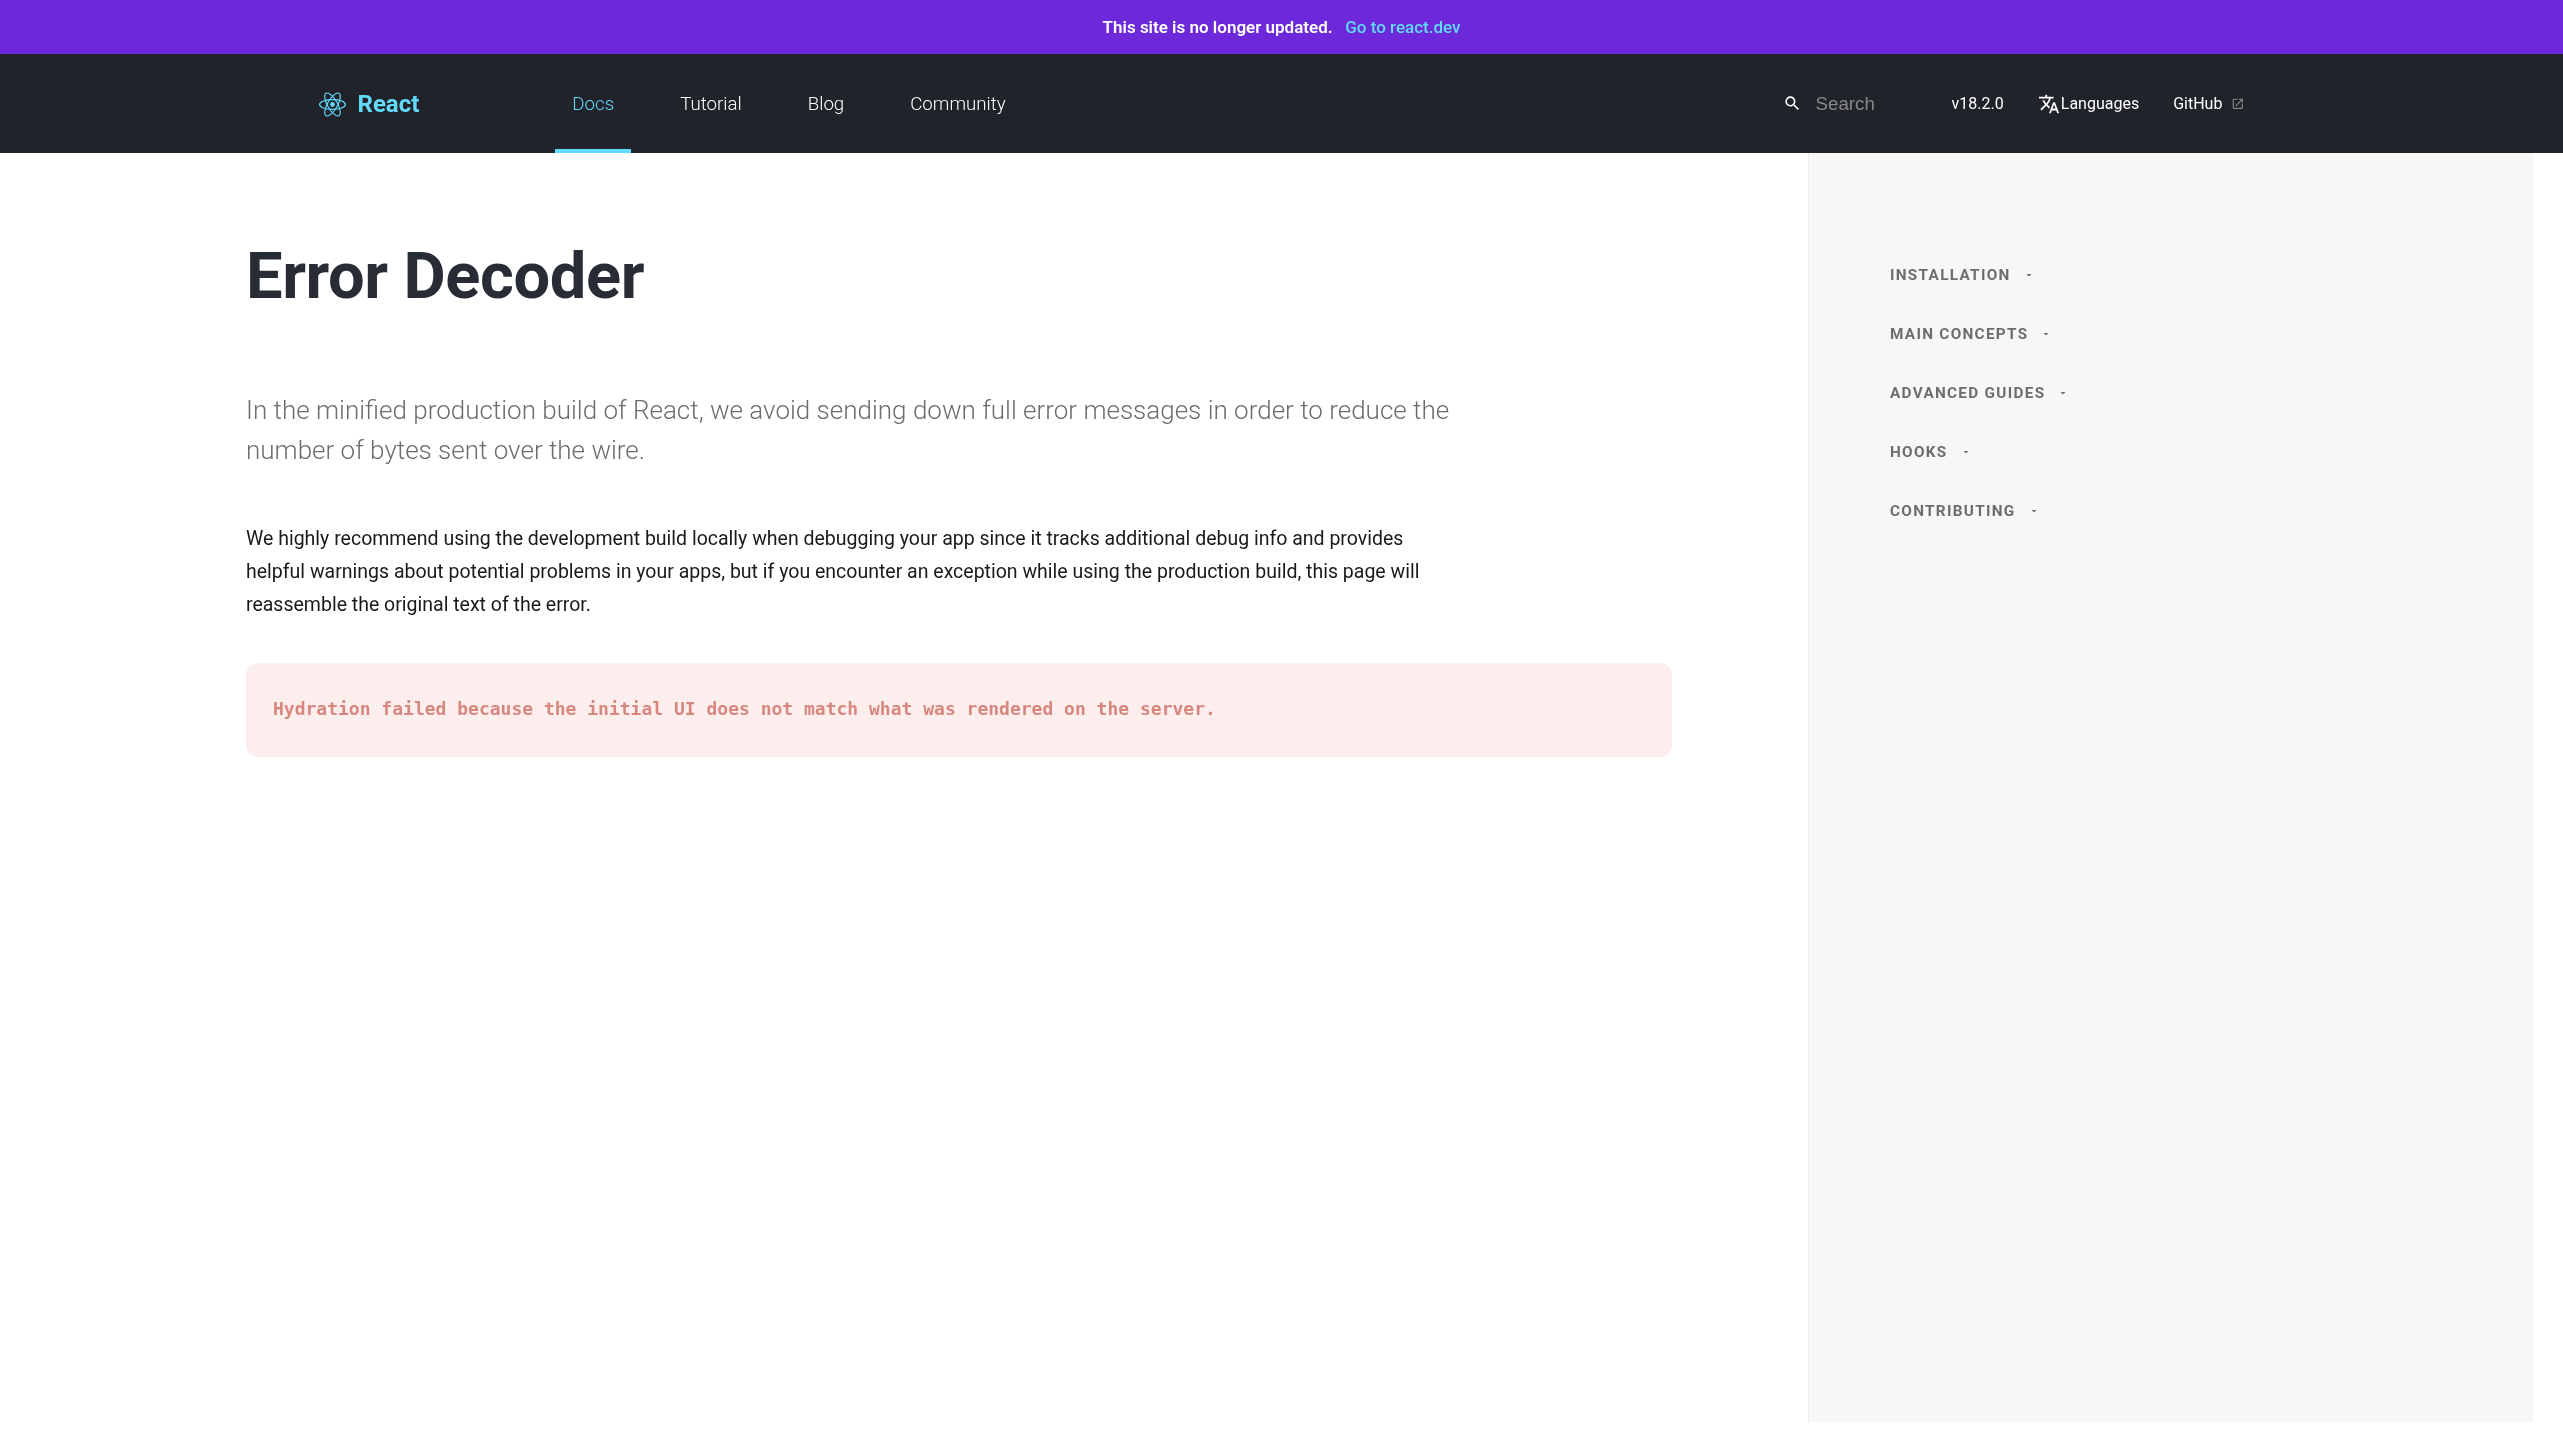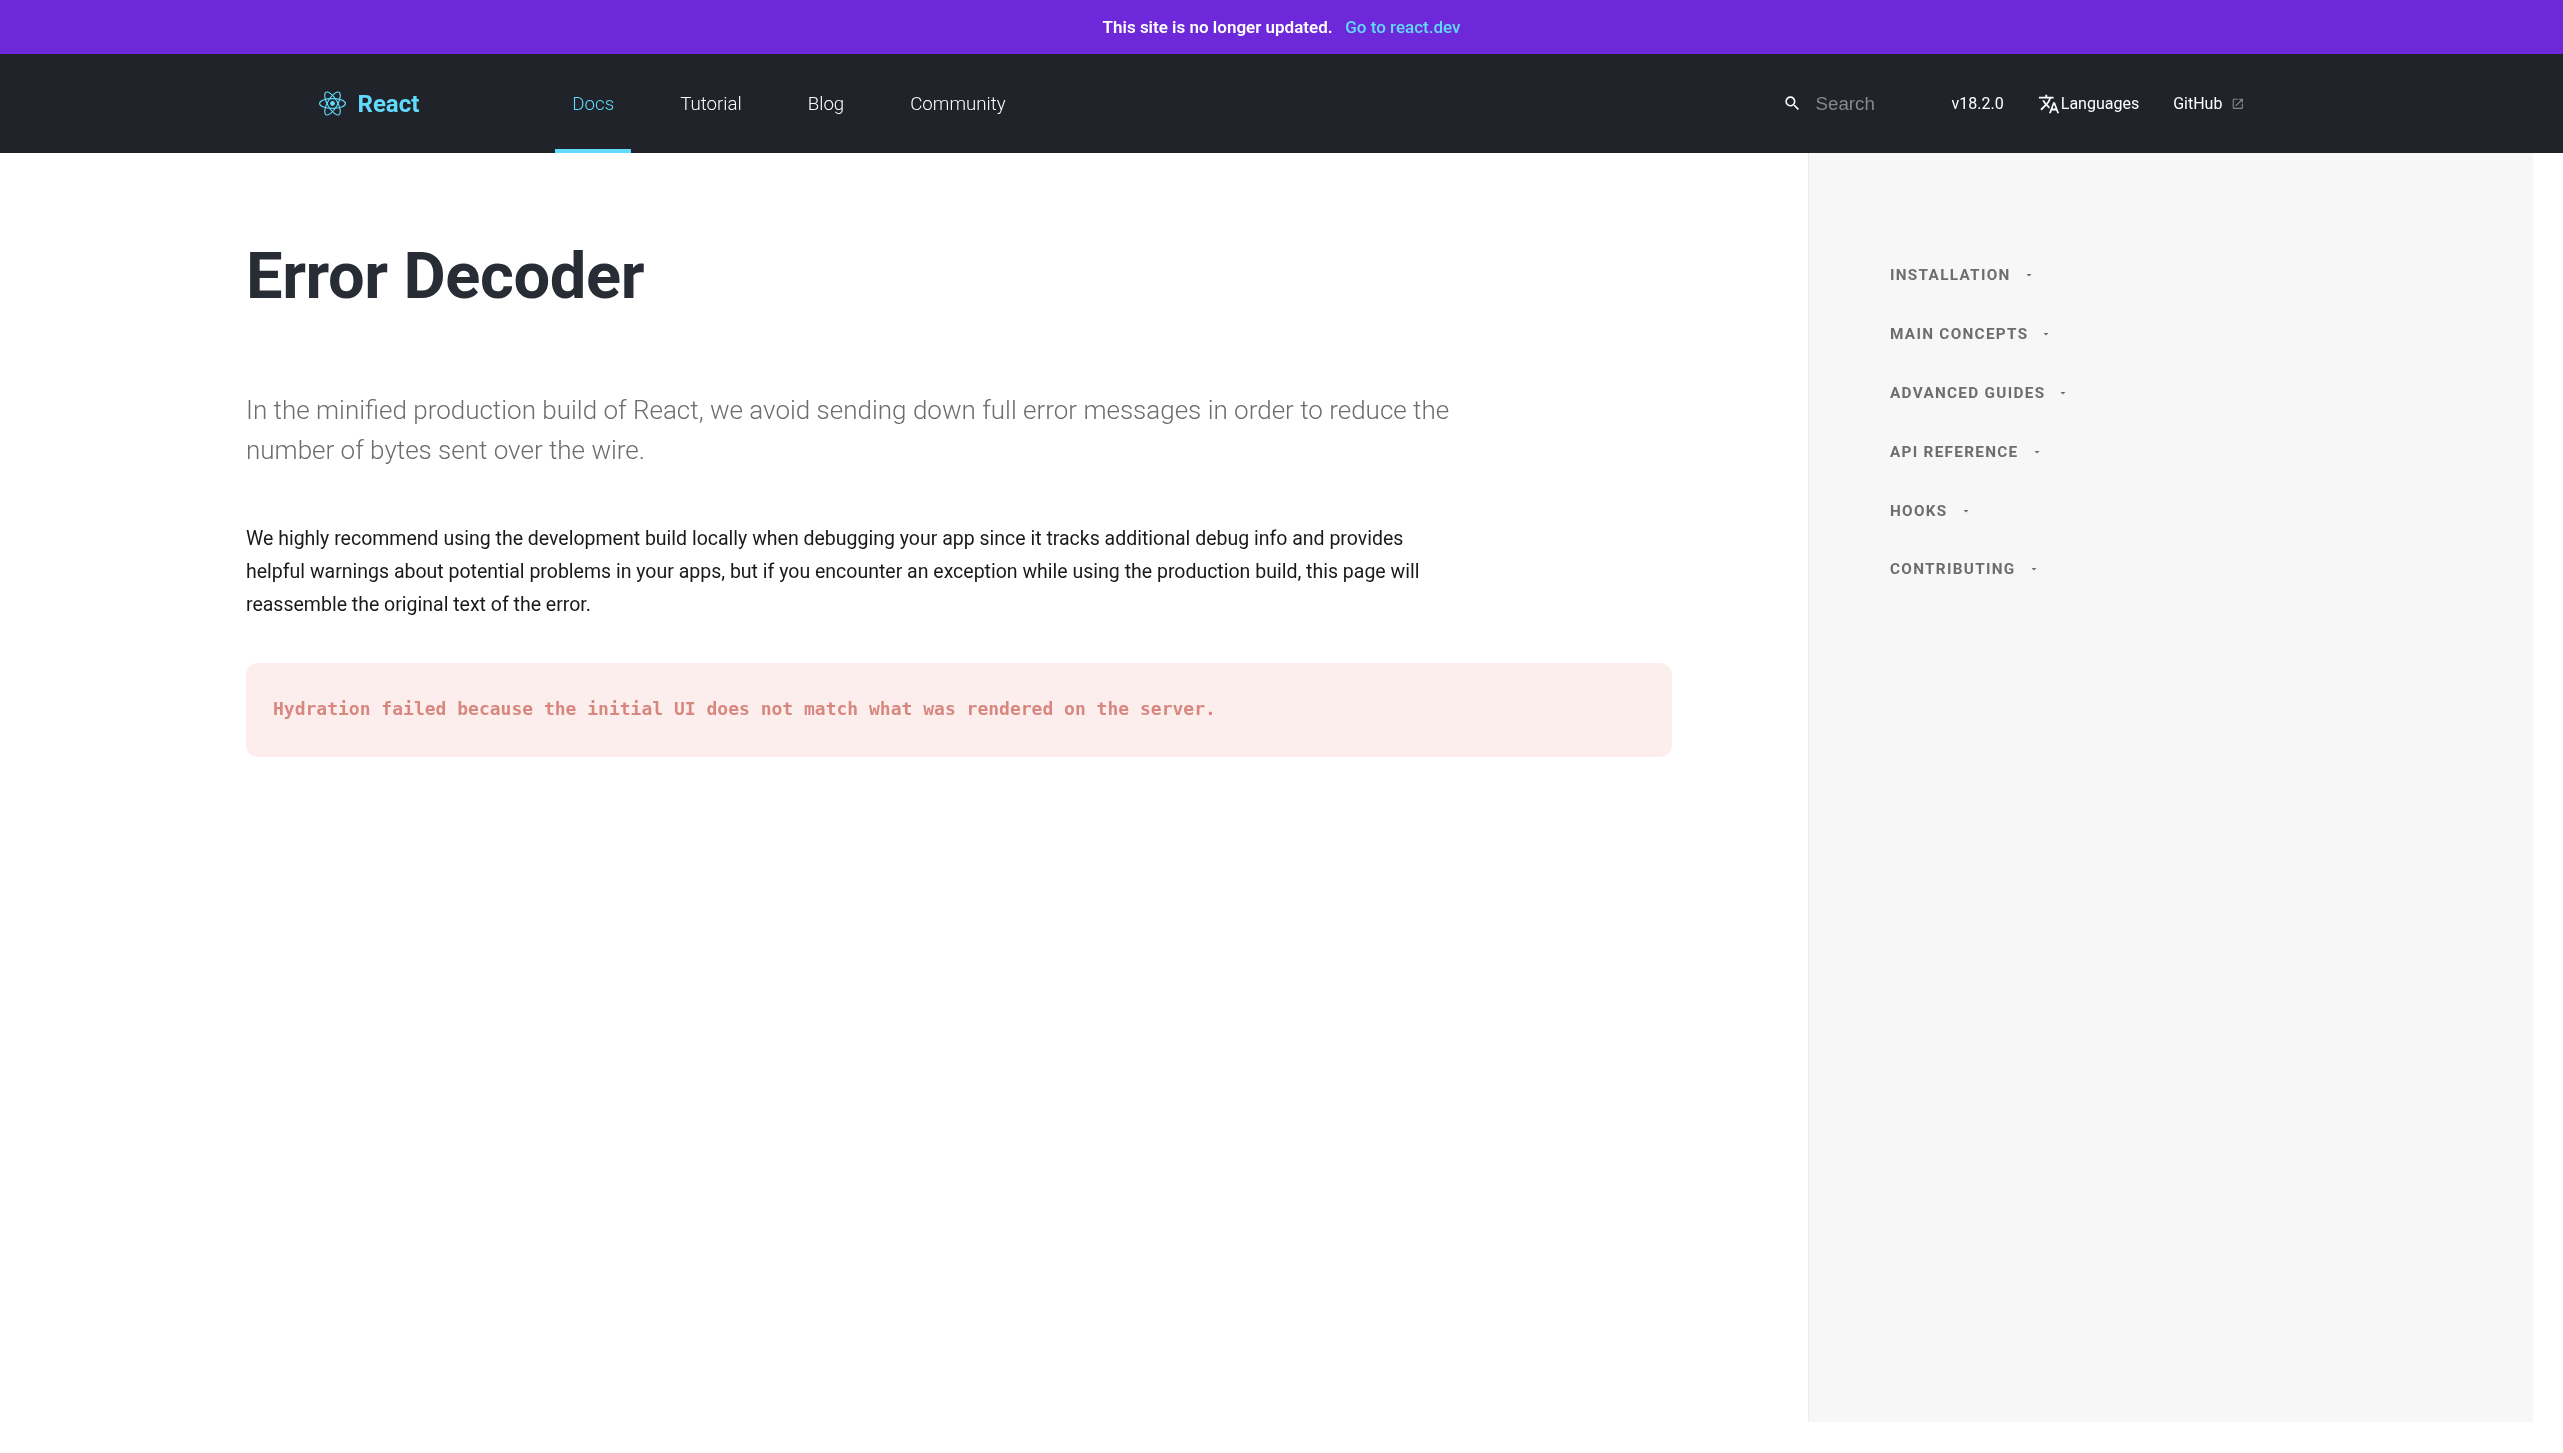--- a/index.html
+++ b/index.html
@@ -44,21 +44,21 @@
       width: 100%;
       max-width: 2334px;
       margin: 0 auto;
       display: flex;
       align-items: center;
       padding: 0 204px;
     }
 
     .logo {
       display: flex;
-      align-items: flex-start;
+      align-items: flex-end;
       gap: 12px;
       color: #61dafb;
       font-size: 24px;
       font-weight: 700;
       text-decoration: none;
       margin-right: 153px;
     }
 
     .logo-icon {
       width: 27px;
@@ -330,26 +330,20 @@
           <path d="M7 10l5 5 5-5z"></path>
         </svg>
     </div>
     <div class="sidebar-item">
       <span>Advanced Guides</span>
       <svg class="chevron" viewBox="0 0 24 24">
           <path d="M7 10l5 5 5-5z"></path>
         </svg>
     </div>
     <div class="sidebar-item">
-      <span>API Reference</span>
-      <svg class="chevron" viewBox="0 0 24 24">
-          <path d="M7 10l5 5 5-5z"></path>
-        </svg>
-    </div>
-    <div class="sidebar-item">
       <span>Hooks</span>
       <svg class="chevron" viewBox="0 0 24 24">
           <path d="M7 10l5 5 5-5z"></path>
         </svg>
     </div>
     <div class="sidebar-item">
       <span>Contributing</span>
       <svg class="chevron" viewBox="0 0 24 24">
           <path d="M7 10l5 5 5-5z"></path>
         </svg>

